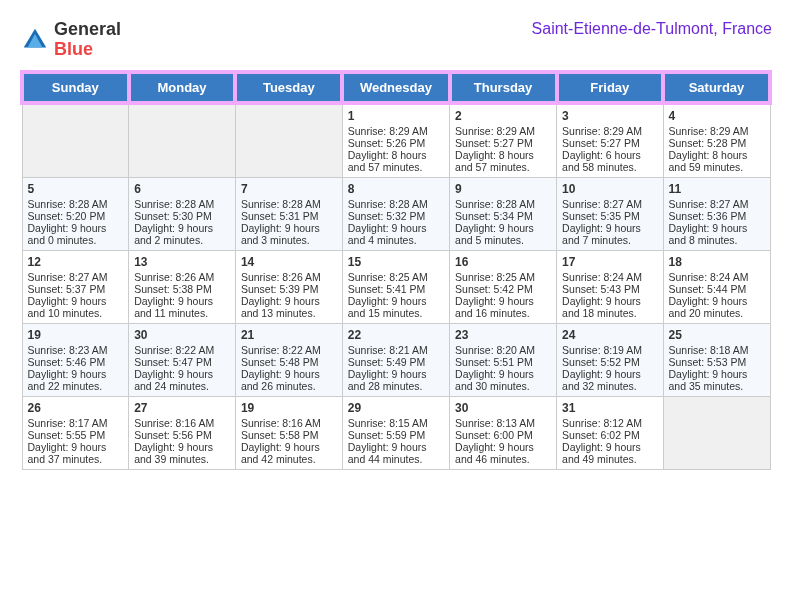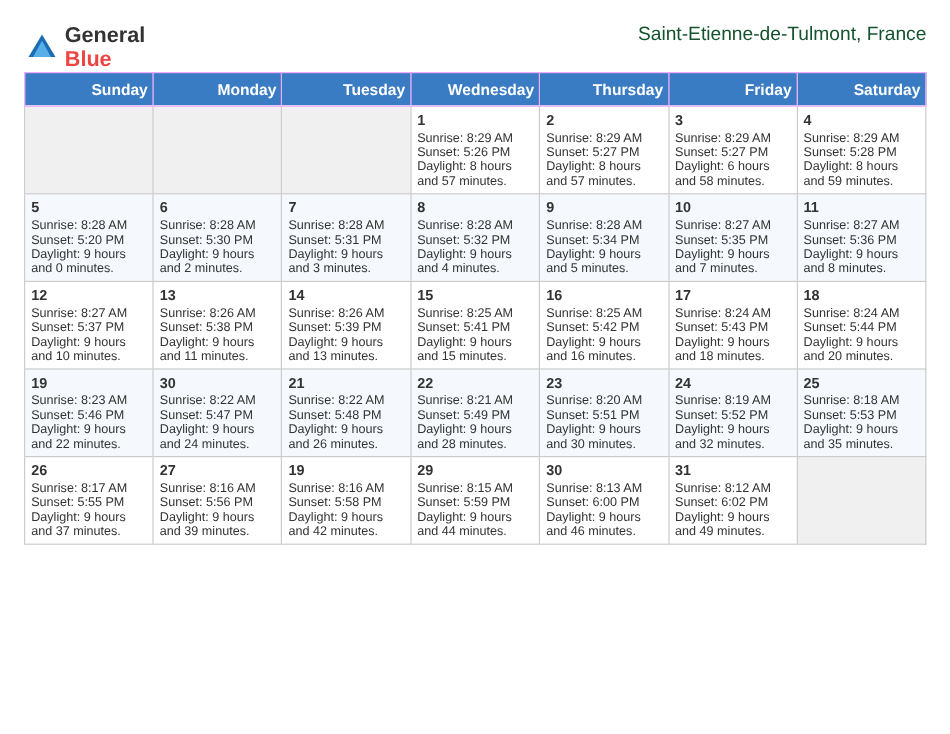--- a/index.html
+++ b/index.html
@@ -7,20 +7,21 @@
       font-family: Arial, sans-serif;
       background: #fff;
       width: 792px;
       min-height: 612px;
       padding: 20px;
     }
     .header {
       display: flex;
       align-items: flex-start;
       justify-content: space-between;
+      margin-bottom: 10px;
     }
     .logo {
       display: flex;
       align-items: center;
       gap: 4px;
     }
     .logo-text {
       font-size: 18px;
       font-weight: bold;
       line-height: 1.1;
@@ -35,36 +36,36 @@
       text-align: right;
     }
     .month-title {
       font-size: 36px;
       font-weight: bold;
       color: #222;
       line-height: 1.1;
     }
     .location-title {
       font-size: 16px;
-      color: #14532d;
+      color: #6d28d9;
     }
     table {
       width: 100%;
       border-collapse: collapse;
     }
     thead tr {
       background-color: #3a7cc3;
       color: white;
     }
     thead th {
       padding: 6px 4px;
       font-size: 13px;
       font-weight: bold;
-      text-align: right;
-      border: 1px solid #f0abfc;
+      text-align: center;
+      border: 4px solid #f0abfc;
     }
     tbody tr {
       vertical-align: top;
     }
     tbody td {
       border: 1px solid #ccc;
       padding: 4px 5px;
       font-size: 10.5px;
       color: #333;
       width: 108px;

